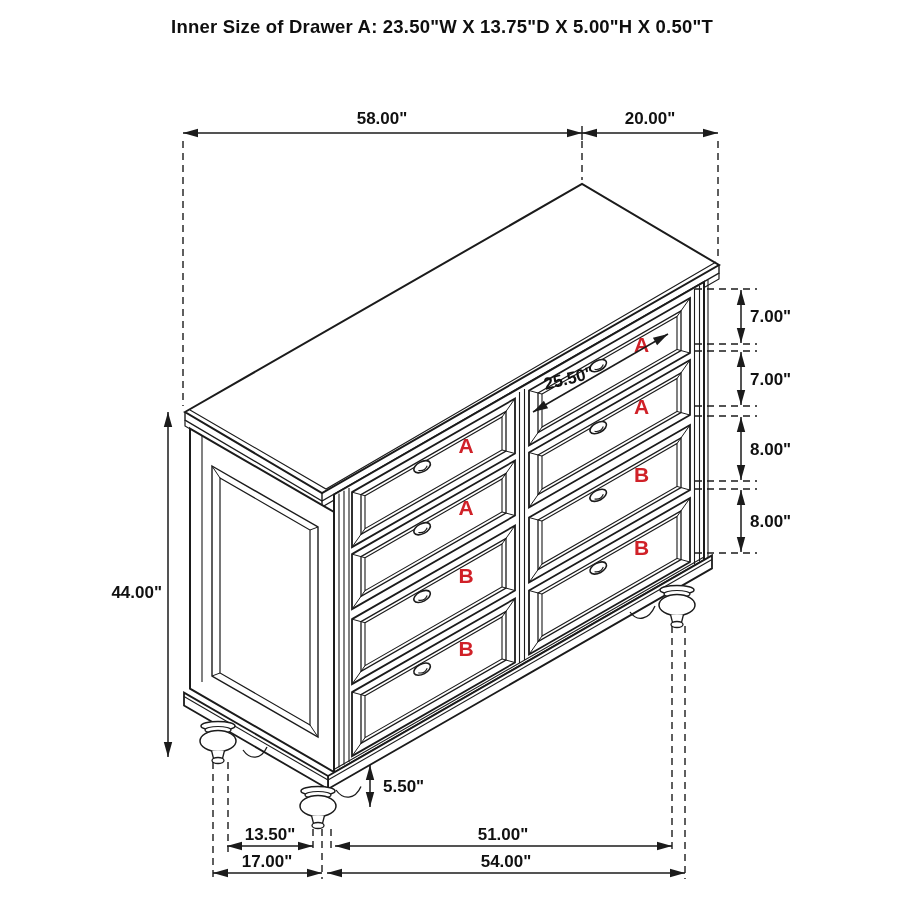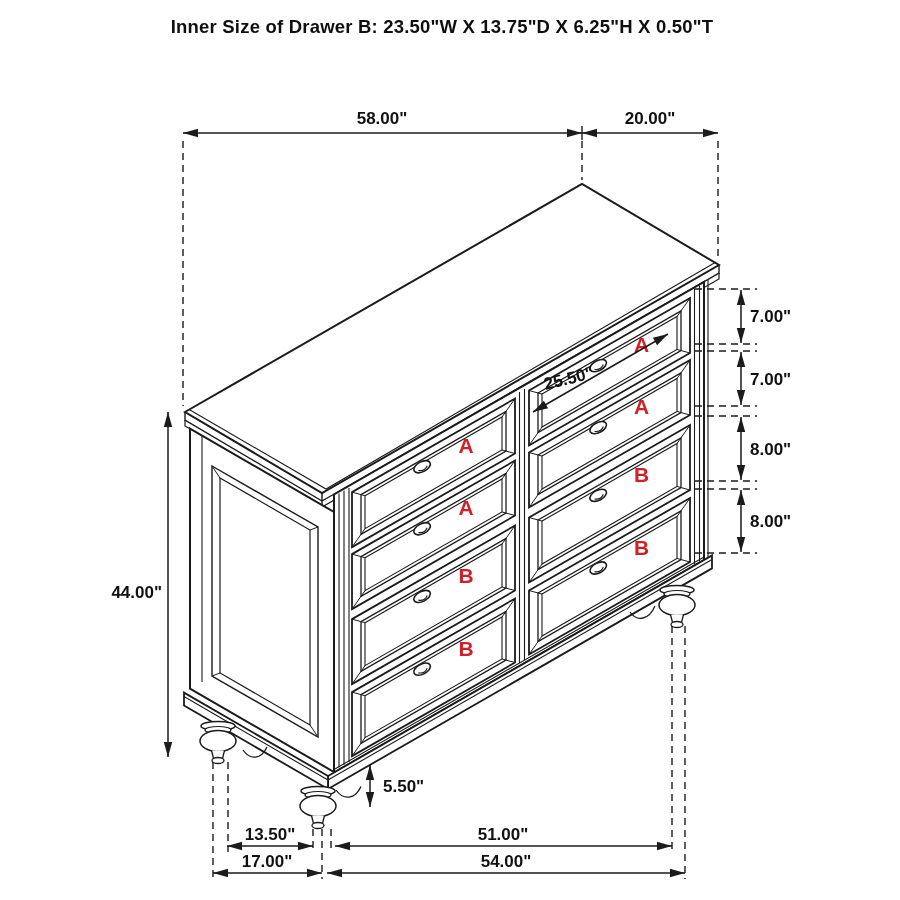--- a/index.html
+++ b/index.html
@@ -9,21 +9,21 @@
     font-family:"Liberation Sans",sans-serif;font-weight:bold;font-size:18.5px;
     color:#0f0f0f;line-height:28px;letter-spacing:0.2px;
   }
   #diagram{position:absolute;left:0;top:0;}
   text{font-family:"Liberation Sans",sans-serif;font-weight:bold;}
 </style>
 </head>
 <body>
 
 <div class="title">
-  <div>Inner Size of Drawer B: 23.50"W X 13.75"D X 6.25"H X 0.50"T</div>
+  <div>Inner Size of Drawer A: 23.50"W X 13.75"D X 5.00"H X 0.50"T</div>
 </div>
 
 <svg id="diagram" width="900" height="900" viewBox="0 0 900 900">
     <g>
       <polygon points="185,412 582,184 719,265 322,493" fill="#fff" stroke="#1b1b1b" stroke-width="2" stroke-linejoin="miter"></polygon>
       <path d="M185,412 L185,420 L322,501 L719,273 L719,265" fill="none" stroke="#1b1b1b" stroke-width="1.4"></path>
       <path d="M185,420 L185,426 L322,507 L719,279 L719,273" fill="none" stroke="#1b1b1b" stroke-width="1.2"></path>
       <line x1="322" y1="493" x2="322" y2="507" stroke="#1b1b1b" stroke-width="1.4" stroke-linecap="butt" fill="none"></line>
       <path d="M190,410 L326,489 L716,262" fill="none" stroke="#1b1b1b" stroke-width="1.1"></path>
       <polygon points="190,428.6 334,512 334,772 190,688.6" fill="#fff" stroke="#1b1b1b" stroke-width="2" stroke-linejoin="miter"></polygon>

